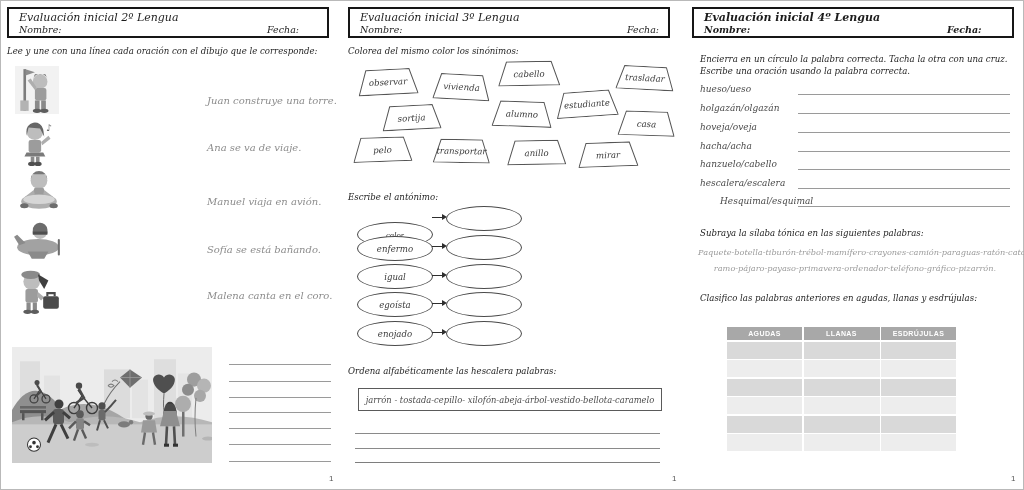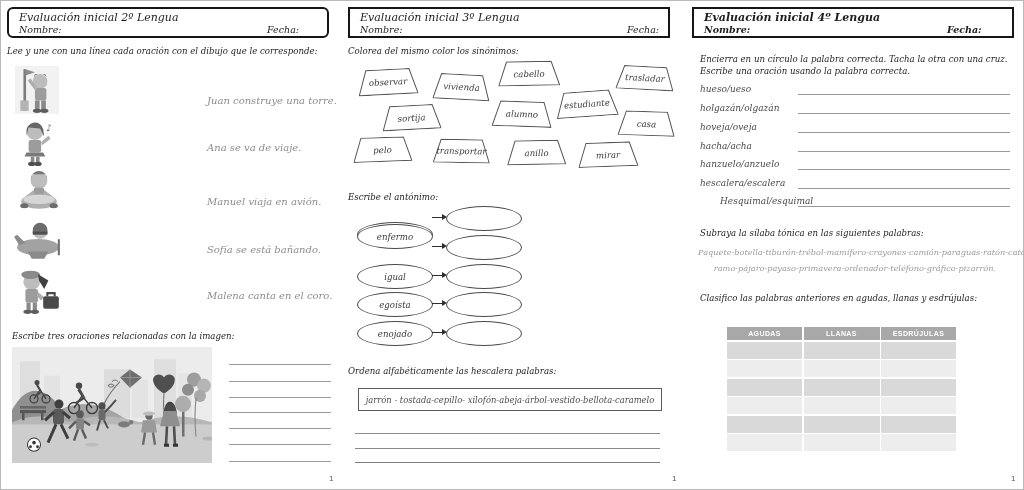--- a/index.html
+++ b/index.html
@@ -29,21 +29,21 @@
   .tbl .c{height:17px;}
   .tbl .r0{background:#d9d9d9;}
   .tbl .r1{background:#ededed;}
 </style>
 </head>
 <body>
 
 <div class="canvas">
 
   <div class="page" style="left:7px;width:330px;">
-    <div class="hdr" style="left:0;top:7px;width:318px;height:27px;border-radius:6px;">
+    <div class="hdr" style="left:0;top:7px;width:318px;height:27px;">
       <span class="title cur">Evaluación inicial 2º  Lengua</span>
       <span class="nombre cur">Nombre:</span>
       <span class="fecha cur" style="left:258px;">Fecha:</span>
     </div>
     <div class="instr cur" style="left:0;top:46px;">Lee y une con una línea cada oración con el dibujo que le corresponde:</div>
 
     <div class="clip" style="left:8px;top:66px;width:44px;height:48px;background:#f2f2f2;">
       <svg viewBox="0 0 40 46" width="44" height="48">
         <rect x="7" y="3" width="2.5" height="40" fill="#7d7d7d"></rect>
         <path d="M9,3 L18,6 L9,9 Z" fill="#8d8d8d"></path>
@@ -111,21 +111,20 @@
         <ellipse cx="19" cy="42" rx="4" ry="2" fill="#5d5d5d"></ellipse>
       </svg>
     </div>
 
     <div class="sentence cur" style="left:200px;top:95px;">Juan construye una torre.</div>
     <div class="sentence cur" style="left:200px;top:142px;">Ana se va de viaje.</div>
     <div class="sentence cur" style="left:200px;top:196px;">Manuel viaja en avión.</div>
     <div class="sentence cur" style="left:200px;top:244px;">Sofía se está bañando.</div>
     <div class="sentence cur" style="left:200px;top:290px;">Malena canta en el coro.</div>
 
-    <div class="instr cur" style="left:5px;top:331px;">Escribe tres oraciones relacionadas con la imagen:</div>
 
     <div class="clip" style="left:5px;top:347px;width:200px;height:116px;">
       <svg viewBox="0 0 200 114" width="200" height="116" preserveAspectRatio="none">
         <rect width="200" height="114" fill="#ececec"></rect>
         <rect x="8" y="14" width="20" height="56" fill="#dedede"></rect>
           <rect x="32" y="28" width="16" height="42" fill="#e3e3e3"></rect>
         <rect x="92" y="22" width="26" height="48" fill="#dcdcdc"></rect>
           <rect x="120" y="32" width="16" height="38" fill="#e3e3e3"></rect>
         <rect x="142" y="12" width="22" height="58" fill="#dedede"></rect>
           <rect x="166" y="26" width="14" height="44" fill="#e5e5e5"></rect>
@@ -284,21 +283,21 @@
         </svg>
       <span class="w cur">mirar</span>
       </div>
 
     <div class="instr cur" style="left:1px;top:192px;">Escribe el antónimo:</div>
 
     <div class="oval cur" style="left:10px;top:222px;width:74px;height:23px;font-family:Liberation Serif, serif;">calor</div>
     <span class="arrow" style="left:85px;top:217px;width:13px;"></span>
     <div class="oval" style="left:99px;top:206px;width:74px;height:23px;"></div>
 
-    <div class="oval cur" style="left:10px;top:224px;width:74px;height:23px;">enfermo</div>
+    <div class="oval cur" style="left:10px;top:236px;width:74px;height:23px;">enfermo</div>
     <span class="arrow" style="left:85px;top:246px;width:13px;"></span>
     <div class="oval" style="left:99px;top:235px;width:74px;height:23px;"></div>
 
     <div class="oval cur" style="left:10px;top:264px;width:74px;height:23px;">igual</div>
     <span class="arrow" style="left:85px;top:275px;width:13px;"></span>
     <div class="oval" style="left:99px;top:264px;width:74px;height:23px;"></div>
 
     <div class="oval cur" style="left:10px;top:292px;width:74px;height:23px;">egoísta</div>
     <span class="arrow" style="left:85px;top:303px;width:13px;"></span>
     <div class="oval" style="left:99px;top:292px;width:74px;height:23px;"></div>
@@ -326,21 +325,21 @@
     <div class="instr cur" style="left:10px;top:66px;">Escribe una oración usando la palabra correcta.</div>
 
     <div class="pairlabel cur" style="left:10px;top:84px;">hueso/ueso</div>
     <div class="wline" style="left:108px;top:94px;width:212px;"></div>
     <div class="pairlabel cur" style="left:10px;top:103px;">holgazán/olgazán</div>
     <div class="wline" style="left:108px;top:113px;width:212px;"></div>
     <div class="pairlabel cur" style="left:10px;top:122px;">hoveja/oveja</div>
     <div class="wline" style="left:108px;top:132px;width:212px;"></div>
     <div class="pairlabel cur" style="left:10px;top:141px;">hacha/acha</div>
     <div class="wline" style="left:108px;top:151px;width:212px;"></div>
-    <div class="pairlabel cur" style="left:10px;top:159px;">hanzuelo/anzuelo</div>
+    <div class="pairlabel cur" style="left:10px;top:159px;">hanzuelo/cabello</div>
     <div class="wline" style="left:108px;top:169px;width:212px;"></div>
     <div class="pairlabel cur" style="left:10px;top:178px;">hescalera/escalera</div>
     <div class="wline" style="left:108px;top:188px;width:212px;"></div>
     <div class="pairlabel cur" style="left:10px;top:196px;margin-left:20px;">Hesquimal/esquimal</div>
     <div class="wline" style="left:108px;top:206px;width:212px;"></div>
 
     <div class="instr cur" style="left:10px;top:228px;">Subraya la sílaba tónica en las siguientes palabras:</div>
     <div class="graywords cur" style="left:8px;top:247px;width:314px;">Paquete-botella-tiburón-trébol-mamífero-crayones-camión-paraguas-ratón-catorce-</div>
     <div class="graywords cur" style="left:8px;top:263px;width:314px;">ramo-pájaro-payaso-primavera-ordenador-teléfono-gráfico-pizarrón.</div>
 

